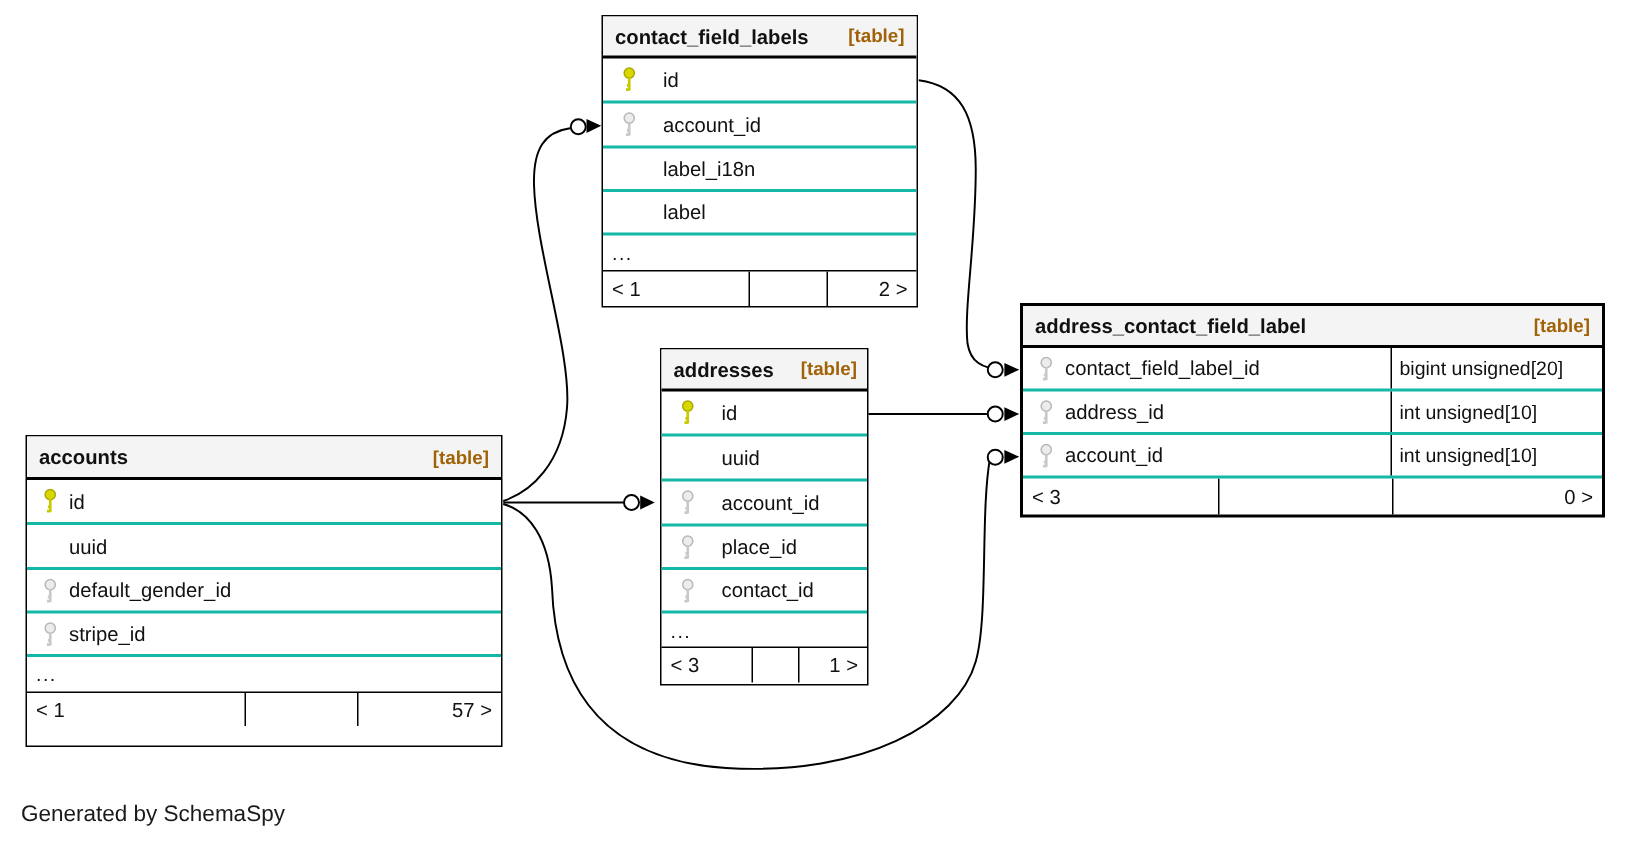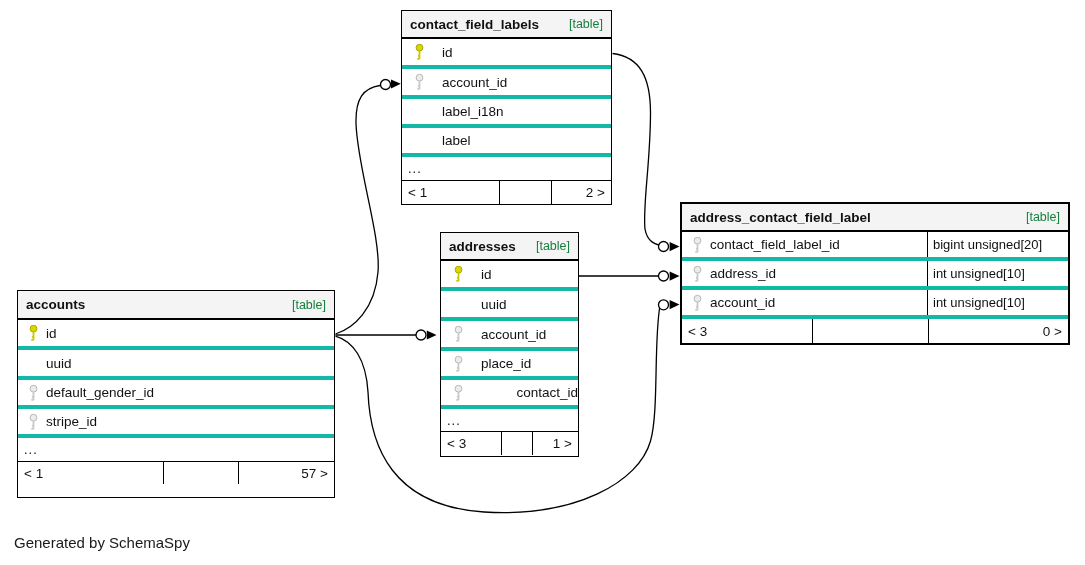--- a/index.html
+++ b/index.html
@@ -25,24 +25,24 @@
   .dbtable.focus{border-width:2.5px;}
   .thead{
     display:flex;align-items:center;justify-content:space-between;
     background:#f4f4f4;
     border-bottom:2px solid #000;
     box-sizing:border-box;
     padding:0 8px;
     gap:12px;
   }
   .tname{font-weight:bold;font-size:13.5px;white-space:nowrap;}
-  .tbadge{font-size:12.5px;color:#15803d;white-space:nowrap;padding-left:6px;}
+  .tbadge{font-size:12.5px;color:#a16207;white-space:nowrap;padding-left:6px;font-weight:bold;}
   .trow{
     position:relative;display:flex;align-items:center;
-    border-bottom:4px solid #14b8a6;
+    border-bottom:2px solid #14b8a6;
     box-sizing:border-box;
     font-size:13.5px;white-space:nowrap;
   }
   .keyslot{position:absolute;top:50%;transform:translateY(-50%);line-height:0;}
   .wide .keyslot{left:12px;}
   .narrow .keyslot{left:10px;}
   .fname{display:block;}
   .wide .fname{padding-left:40px;}
   .narrow .fname{padding-left:28px;}
   .typecell{
@@ -166,21 +166,21 @@
     </div>
     <div class="trow" style="height:29px;">
       <span class="keyslot">
         <svg width="11" height="17" viewBox="0 0 11 17">
             <circle cx="5.5" cy="4.2" r="3.4" fill="#ececec" stroke="#b7b7b7" stroke-width="1"></circle>
             <path d="M5.5 7.4 V15.8 M5.5 15.3 H3.3 M5.5 12.4 H3.9" stroke="#c9c9c9" stroke-width="1.8" fill="none"></path>
           </svg>
       </span>
       <span class="fname">place_id</span>
     </div>
-    <div class="trow" style="height:29px;justify-content:flex-end;">
+    <div class="trow" style="height:29px;">
       <span class="keyslot">
         <svg width="11" height="17" viewBox="0 0 11 17">
             <circle cx="5.5" cy="4.2" r="3.4" fill="#ececec" stroke="#b7b7b7" stroke-width="1"></circle>
             <path d="M5.5 7.4 V15.8 M5.5 15.3 H3.3 M5.5 12.4 H3.9" stroke="#c9c9c9" stroke-width="1.8" fill="none"></path>
           </svg>
       </span>
       <span class="fname">contact_id</span>
     </div>
     <div class="ellipsisrow" style="height:23px;">...</div>
     <div class="tfooter" style="height:23px;">

